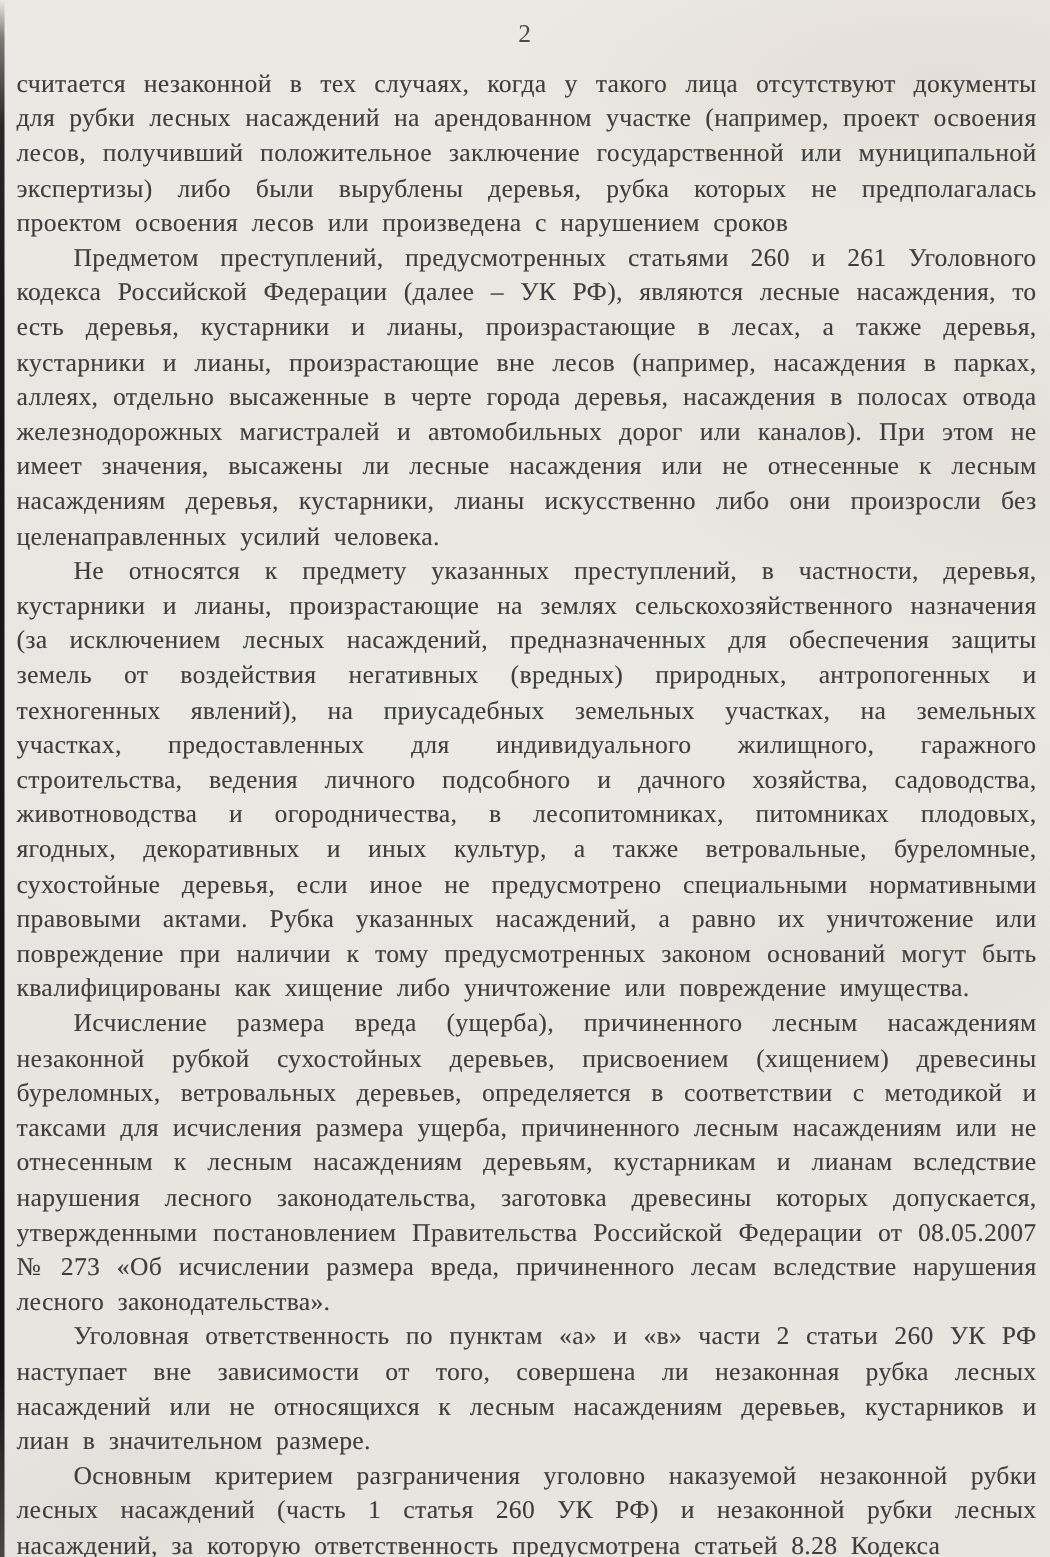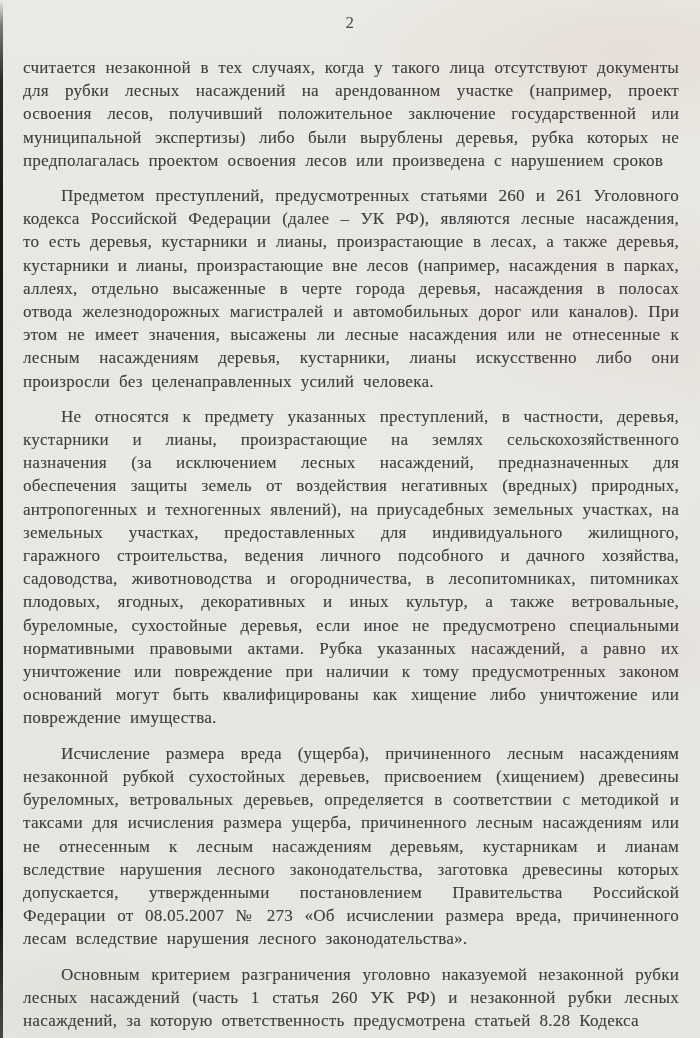--- a/index.html
+++ b/index.html
@@ -53,33 +53,34 @@
     left: 11px;
     right: 9px;
     font-size: 17px;
     line-height: 23.2px;
     text-align: justify;
     letter-spacing: 0.25px;
     word-spacing: 4.5px;
     text-shadow: 0.3px 0.3px 0 rgba(62,62,62,0.30);
   }
   .para {
-    margin: 12px;
+    margin: 0;
     text-indent: 38px;
   }
   .para.continuation {
     text-indent: 0;
   }
 </style>
 </head>
 <body>
 
 <div class="scan-page">
   <div class="scan-edge"></div>
   <div class="page-number">2</div>
   <div class="doc-text">
     <p class="para continuation">считается незаконной в тех случаях, когда у такого лица отсутствуют документы для рубки лесных насаждений на арендованном участке (например, проект освоения лесов, получивший положительное заключение государственной или муниципальной экспертизы) либо были вырублены деревья, рубка которых не предполагалась проектом освоения лесов или произведена с нарушением сроков</p>
     <p class="para">Предметом преступлений, предусмотренных статьями 260 и 261 Уголовного кодекса Российской Федерации (далее – УК РФ), являются лесные насаждения, то есть деревья, кустарники и лианы, произрастающие в лесах, а также деревья, кустарники и лианы, произрастающие вне лесов (например, насаждения в парках, аллеях, отдельно высаженные в черте города деревья, насаждения в полосах отвода железнодорожных магистралей и автомобильных дорог или каналов). При этом не имеет значения, высажены ли лесные насаждения или не отнесенные к лесным насаждениям деревья, кустарники, лианы искусственно либо они произросли без целенаправленных усилий человека.</p>
     <p class="para">Не относятся к предмету указанных преступлений, в частности, деревья, кустарники и лианы, произрастающие на землях сельскохозяйственного назначения (за исключением лесных насаждений, предназначенных для обеспечения защиты земель от воздействия негативных (вредных) природных, антропогенных и техногенных явлений), на приусадебных земельных участках, на земельных участках, предоставленных для индивидуального жилищного, гаражного строительства, ведения личного подсобного и дачного хозяйства, садоводства, животноводства и огородничества, в лесопитомниках, питомниках плодовых, ягодных, декоративных и иных культур, а также ветровальные, буреломные, сухостойные деревья, если иное не предусмотрено специальными нормативными правовыми актами. Рубка указанных насаждений, а равно их уничтожение или повреждение при наличии к тому предусмотренных законом оснований могут быть квалифицированы как хищение либо уничтожение или повреждение имущества.</p>
     <p class="para">Исчисление размера вреда (ущерба), причиненного лесным насаждениям незаконной рубкой сухостойных деревьев, присвоением (хищением) древесины буреломных, ветровальных деревьев, определяется в соответствии с методикой и таксами для исчисления размера ущерба, причиненного лесным насаждениям или не отнесенным к лесным насаждениям деревьям, кустарникам и лианам вследствие нарушения лесного законодательства, заготовка древесины которых допускается, утвержденными постановлением Правительства Российской Федерации от 08.05.2007 № 273 «Об исчислении размера вреда, причиненного лесам вследствие нарушения лесного законодательства».</p>
+    <p class="para">Уголовная ответственность по пунктам «а» и «в» части 2 статьи 260 УК РФ наступает вне зависимости от того, совершена ли незаконная рубка лесных насаждений или не относящихся к лесным насаждениям деревьев, кустарников и лиан в значительном размере.</p>
     <p class="para">Основным критерием разграничения уголовно наказуемой незаконной рубки лесных насаждений (часть 1 статья 260 УК РФ) и незаконной рубки лесных насаждений, за которую ответственность предусмотрена статьей 8.28 Кодекса</p>
   </div>
 </div>
 
 </body></html>

